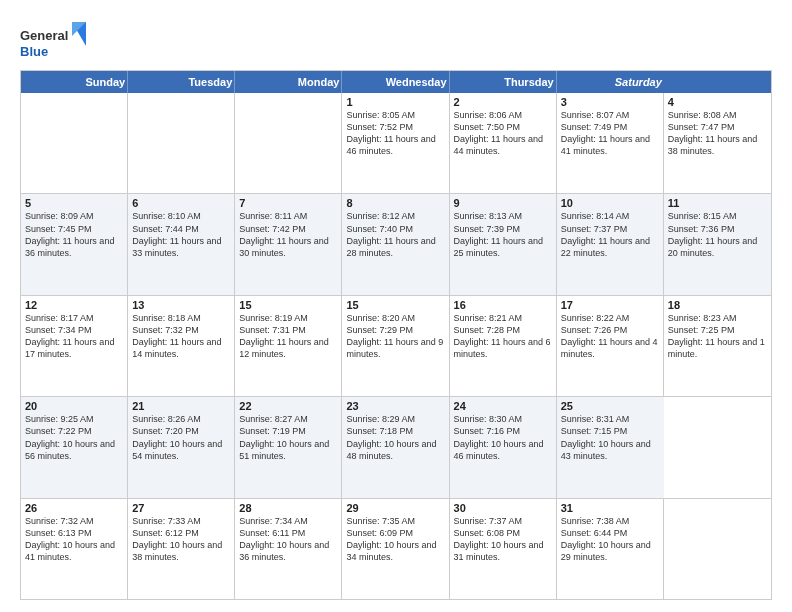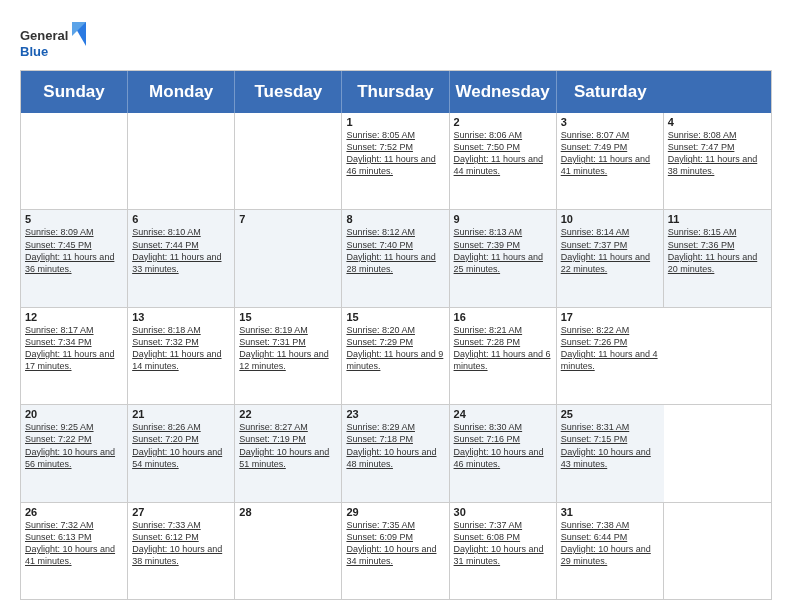--- a/index.html
+++ b/index.html
@@ -47,27 +47,27 @@
       flex-direction: column;
       border: 1px solid #ccc;
     }
     .cal-header {
       display: grid;
       grid-template-columns: repeat(7, 1fr);
       background: #3a6db5;
     }
     .cal-header-cell {
       color: #fff;
-      font-size: 17px;
+      font-size: 11px;
       font-weight: bold;
-      text-align: center;
-      padding: 11px 2px;
+      text-align: right;
+      padding: 5px 2px;
       border-right: 1px solid rgba(255,255,255,0.3);
     }
-    .cal-header-cell:last-child { border-right: none; }
+    .cal-header-cell:last-child { border-right: none; font-style: italic; }
     .cal-body {
       flex: 1;
       display: flex;
       flex-direction: column;
     }
     .cal-row {
       flex: 1;
       display: grid;
       grid-template-columns: repeat(7, 1fr);
       border-top: 1px solid #ccc;
@@ -87,21 +87,20 @@
     .day-num {
       font-size: 11px;
       font-weight: bold;
       color: #222;
       margin-bottom: 1px;
     }
     .cell-text {
       font-size: 9px;
       line-height: 1.35;
       color: #333;
-      text-decoration: underline;
     }
   </style>
 </head>
 <body>
 
 <div class="page">
   <div class="header">
     <div class="logo-wrapper">
       <svg width="70" height="44" viewBox="0 0 70 44">
 
@@ -115,24 +114,24 @@
     </div>
     <div class="title-block">
       <h1></h1>
       <h2></h2>
     </div>
   </div>
 
   <div class="calendar">
     <div class="cal-header">
     <div class="cal-header-cell">Sunday</div>
+        <div class="cal-header-cell">Tuesday</div>
         <div class="cal-header-cell">Monday</div>
-        <div class="cal-header-cell">Tuesday</div>
+        <div class="cal-header-cell">Wednesday</div>
         <div class="cal-header-cell">Thursday</div>
-        <div class="cal-header-cell">Wednesday</div>
         <div class="cal-header-cell">Saturday</div>
       </div>
     <div class="cal-body">
     <div class="cal-row">
           <div class="cal-cell"></div>
           <div class="cal-cell"></div>
           <div class="cal-cell"></div>
           <div class="cal-cell">
             <div class="day-num">1</div>
             <div class="cell-text">Sunrise: 8:05 AM
@@ -166,20 +165,23 @@
 Daylight: 11 hours and 36 minutes.</div>
           </div>
           <div class="cal-cell alt-row">
             <div class="day-num">6</div>
             <div class="cell-text">Sunrise: 8:10 AM
 Sunset: 7:44 PM
 Daylight: 11 hours and 33 minutes.</div>
           </div>
           <div class="cal-cell alt-row">
             <div class="day-num">7</div>
+            <div class="cell-text">Sunrise: 8:11 AM
+Sunset: 7:42 PM
+Daylight: 11 hours and 30 minutes.</div>
           </div>
           <div class="cal-cell alt-row">
             <div class="day-num">8</div>
             <div class="cell-text">Sunrise: 8:12 AM
 Sunset: 7:40 PM
 Daylight: 11 hours and 28 minutes.</div>
           </div>
           <div class="cal-cell alt-row">
             <div class="day-num">9</div>
             <div class="cell-text">Sunrise: 8:13 AM
@@ -229,20 +231,26 @@
             <div class="cell-text">Sunrise: 8:21 AM
 Sunset: 7:28 PM
 Daylight: 11 hours and 6 minutes.</div>
           </div>
           <div class="cal-cell">
             <div class="day-num">17</div>
             <div class="cell-text">Sunrise: 8:22 AM
 Sunset: 7:26 PM
 Daylight: 11 hours and 4 minutes.</div>
           </div>
+          <div class="cal-cell">
+            <div class="day-num">18</div>
+            <div class="cell-text">Sunrise: 8:23 AM
+Sunset: 7:25 PM
+Daylight: 11 hours and 1 minute.</div>
+          </div>
         </div>
         <div class="cal-row">
           <div class="cal-cell alt-row">
             <div class="day-num">20</div>
             <div class="cell-text">Sunrise: 9:25 AM
 Sunset: 7:22 PM
 Daylight: 10 hours and 56 minutes.</div>
           </div>
           <div class="cal-cell alt-row">
             <div class="day-num">21</div>
@@ -283,20 +291,23 @@
 Daylight: 10 hours and 41 minutes.</div>
           </div>
           <div class="cal-cell">
             <div class="day-num">27</div>
             <div class="cell-text">Sunrise: 7:33 AM
 Sunset: 6:12 PM
 Daylight: 10 hours and 38 minutes.</div>
           </div>
           <div class="cal-cell">
             <div class="day-num">28</div>
+            <div class="cell-text">Sunrise: 7:34 AM
+Sunset: 6:11 PM
+Daylight: 10 hours and 36 minutes.</div>
           </div>
           <div class="cal-cell">
             <div class="day-num">29</div>
             <div class="cell-text">Sunrise: 7:35 AM
 Sunset: 6:09 PM
 Daylight: 10 hours and 34 minutes.</div>
           </div>
           <div class="cal-cell">
             <div class="day-num">30</div>
             <div class="cell-text">Sunrise: 7:37 AM

